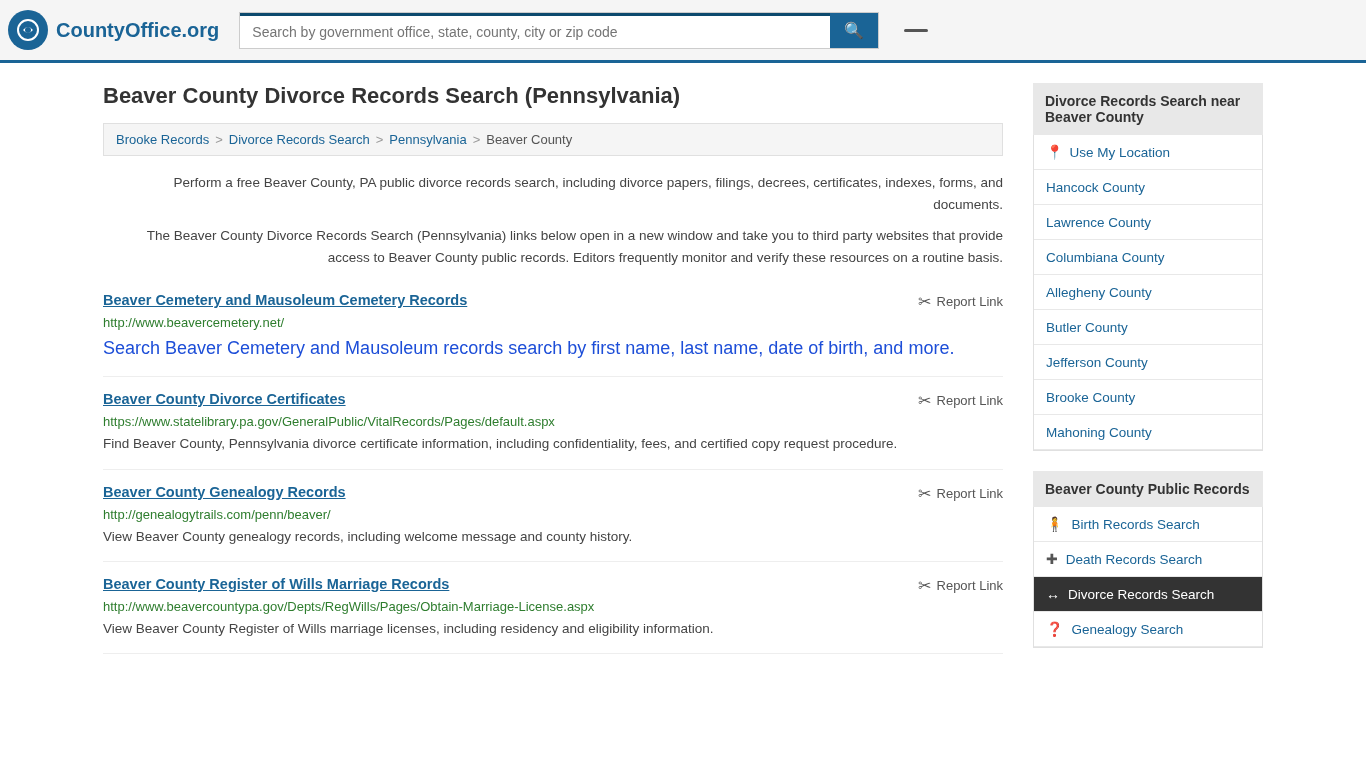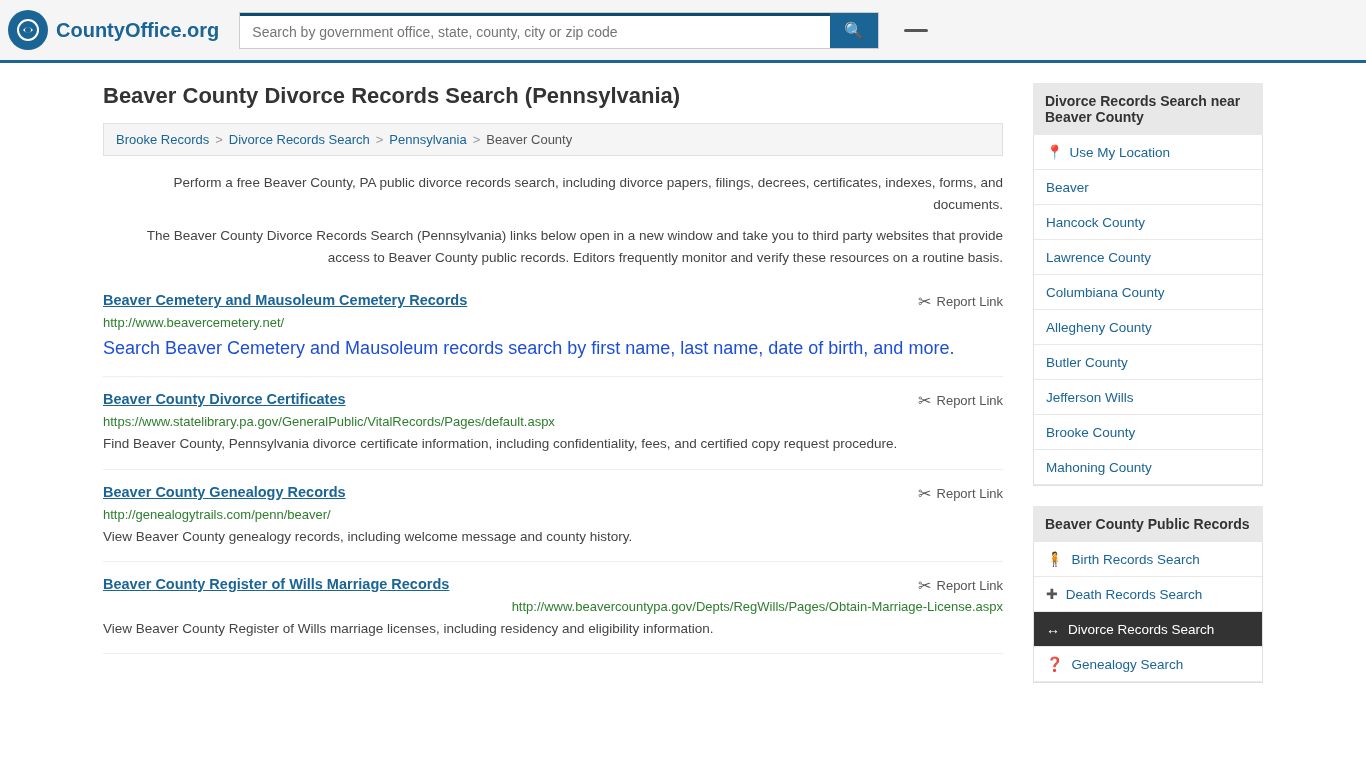--- a/index.html
+++ b/index.html
@@ -262,56 +262,53 @@
       </div>
 
       <div class="record-entry" style="padding:14px 0;border-bottom:1px solid #eee;">
         <div style="display:flex;justify-content:space-between;align-items:flex-start;margin-bottom:4px;">
           <a href="#" style="font-size:14.5px;font-weight:bold;color:#1a6496;text-decoration:underline;">Beaver County Register of Wills Marriage Records</a>
           <span style="display:flex;align-items:center;gap:5px;color:#555;font-size:13px;cursor:pointer;white-space:nowrap;flex-shrink:0;margin-left:20px;">
             <span style="font-size:16px;">✂</span>
             <span>Report Link</span>
           </span>
         </div>
-        <div style="color:#2e7d2e;font-size:13px;margin-bottom:5px;text-align:right;">http://www.beavercountypa.gov/Depts/RegWills/Pages/Obtain-Marriage-License.aspx</div>
+        <div style="color:#2e7d2e;font-size:13px;margin-bottom:5px;">http://www.beavercountypa.gov/Depts/RegWills/Pages/Obtain-Marriage-License.aspx</div>
         <div style="font-size:13.5px;color:#444;line-height:1.5;">View Beaver County Register of Wills marriage licenses, including residency and eligibility information.</div>
       </div>
 
     </div>
   </div>
 
   <div id="sidebar" style="width:230px;flex-shrink:0;">
 
     <div class="sidebar-section" style="margin-bottom:20px;">
       <div class="sidebar-header" style="background:#e8e8e8;padding:10px 12px;font-size:14px;font-weight:bold;color:#333;">Divorce Records Search near Beaver County</div>
       <div class="sidebar-list" style="border:1px solid #e0e0e0;border-top:none;">
         <a href="#" class="use-location" style="display:flex;align-items:center;gap:6px;padding:9px 12px;border-bottom:1px solid #e8e8e8;cursor:pointer;color:#1a6496;font-size:13.5px;text-decoration:none;">
           <span style="font-size:14px;">📍</span>
           <span>Use My Location</span>
         </a>
         <div style="padding:9px 12px;border-bottom:1px solid #e8e8e8;cursor:pointer;">
-          <a href="#" style="color:#1a6496;text-decoration:none;font-size:13.5px;">Beaver</a>
-        </div>
-        <div style="padding:9px 12px;border-bottom:1px solid #e8e8e8;cursor:pointer;">
           <a href="#" style="color:#1a6496;text-decoration:none;font-size:13.5px;">Hancock County</a>
         </div>
         <div style="padding:9px 12px;border-bottom:1px solid #e8e8e8;cursor:pointer;">
           <a href="#" style="color:#1a6496;text-decoration:none;font-size:13.5px;">Lawrence County</a>
         </div>
         <div style="padding:9px 12px;border-bottom:1px solid #e8e8e8;cursor:pointer;">
           <a href="#" style="color:#1a6496;text-decoration:none;font-size:13.5px;">Columbiana County</a>
         </div>
         <div style="padding:9px 12px;border-bottom:1px solid #e8e8e8;cursor:pointer;">
           <a href="#" style="color:#1a6496;text-decoration:none;font-size:13.5px;">Allegheny County</a>
         </div>
         <div style="padding:9px 12px;border-bottom:1px solid #e8e8e8;cursor:pointer;">
           <a href="#" style="color:#1a6496;text-decoration:none;font-size:13.5px;">Butler County</a>
         </div>
         <div style="padding:9px 12px;border-bottom:1px solid #e8e8e8;cursor:pointer;">
-          <a href="#" style="color:#1a6496;text-decoration:none;font-size:13.5px;">Jefferson Wills</a>
+          <a href="#" style="color:#1a6496;text-decoration:none;font-size:13.5px;">Jefferson County</a>
         </div>
         <div style="padding:9px 12px;border-bottom:1px solid #e8e8e8;cursor:pointer;">
           <a href="#" style="color:#1a6496;text-decoration:none;font-size:13.5px;">Brooke County</a>
         </div>
         <div style="padding:9px 12px;border-bottom:1px solid #e8e8e8;cursor:pointer;">
           <a href="#" style="color:#1a6496;text-decoration:none;font-size:13.5px;">Mahoning County</a>
         </div>
       </div>
     </div>
 

